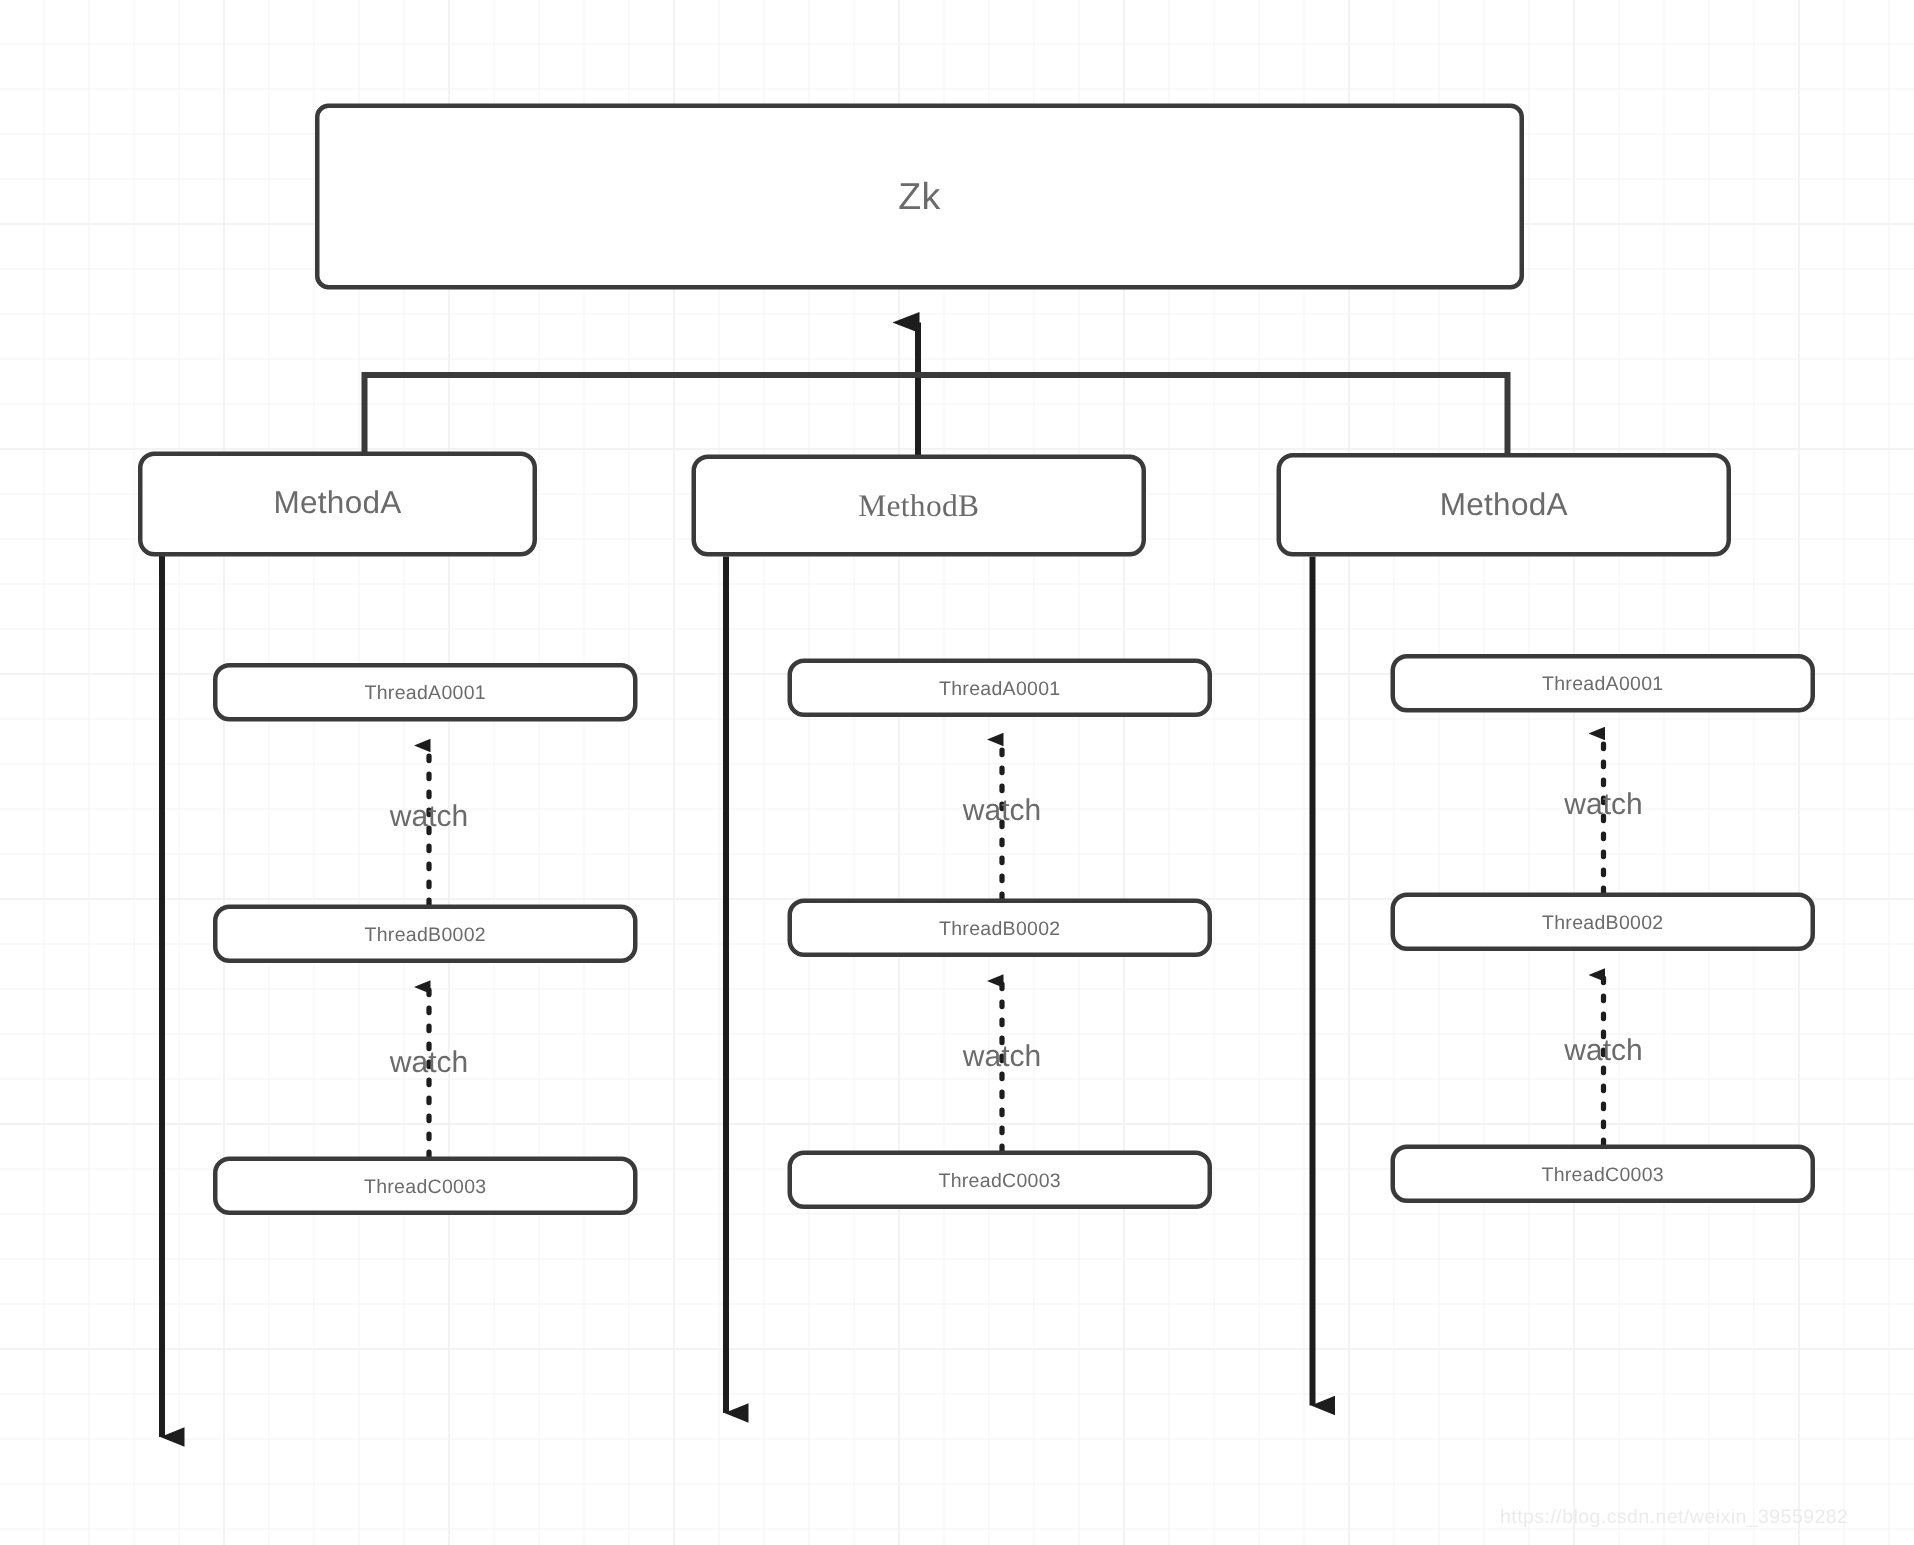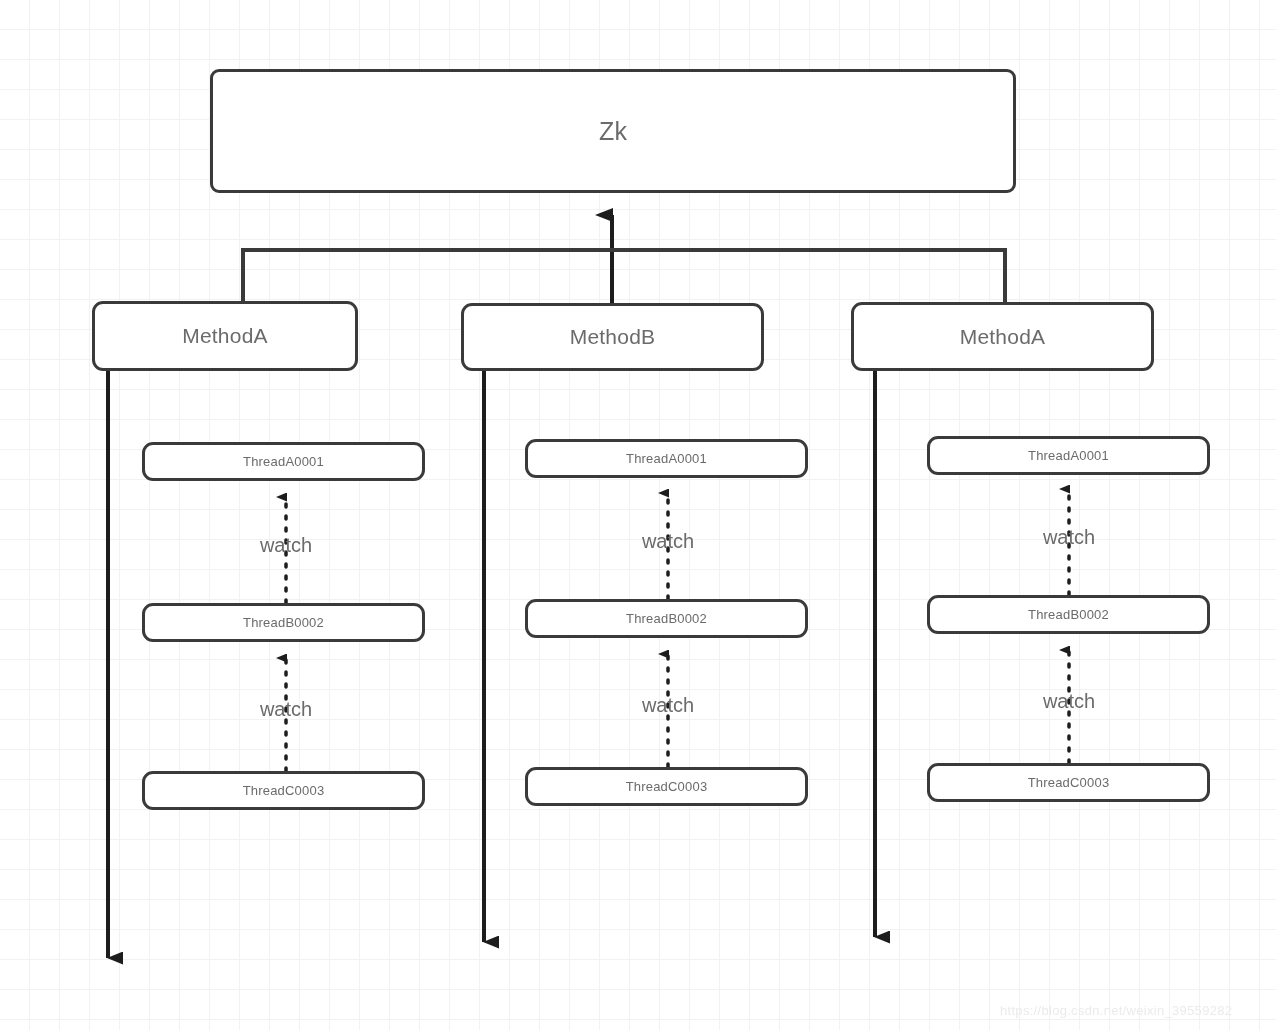--- a/index.html
+++ b/index.html
@@ -127,21 +127,21 @@
     </g>
   </svg>
 
   <div class="node root" style="left:210px; top:69px; width:806px; height:124px;">
     <span>Zk</span>
   </div>
 
   <div class="node method" style="left:92px; top:301px; width:266px; height:70px;">
     <span>MethodA</span>
   </div>
-  <div class="node method" style="left:461px; top:303px; width:303px; height:68px;">
+  <div class="node method" style="left:461px; top:303px; width:303px; height:68px;font-family:Liberation Serif, serif;">
     <span>MethodB</span>
   </div>
   <div class="node method" style="left:851px; top:302px; width:303px; height:69px;">
     <span>MethodA</span>
   </div>
 
   <div class="node thread" style="left:142px; top:442px; width:283px; height:39px;">
     <span>ThreadA0001</span>
   </div>
   <div class="node thread" style="left:142px; top:603px; width:283px; height:39px;">

